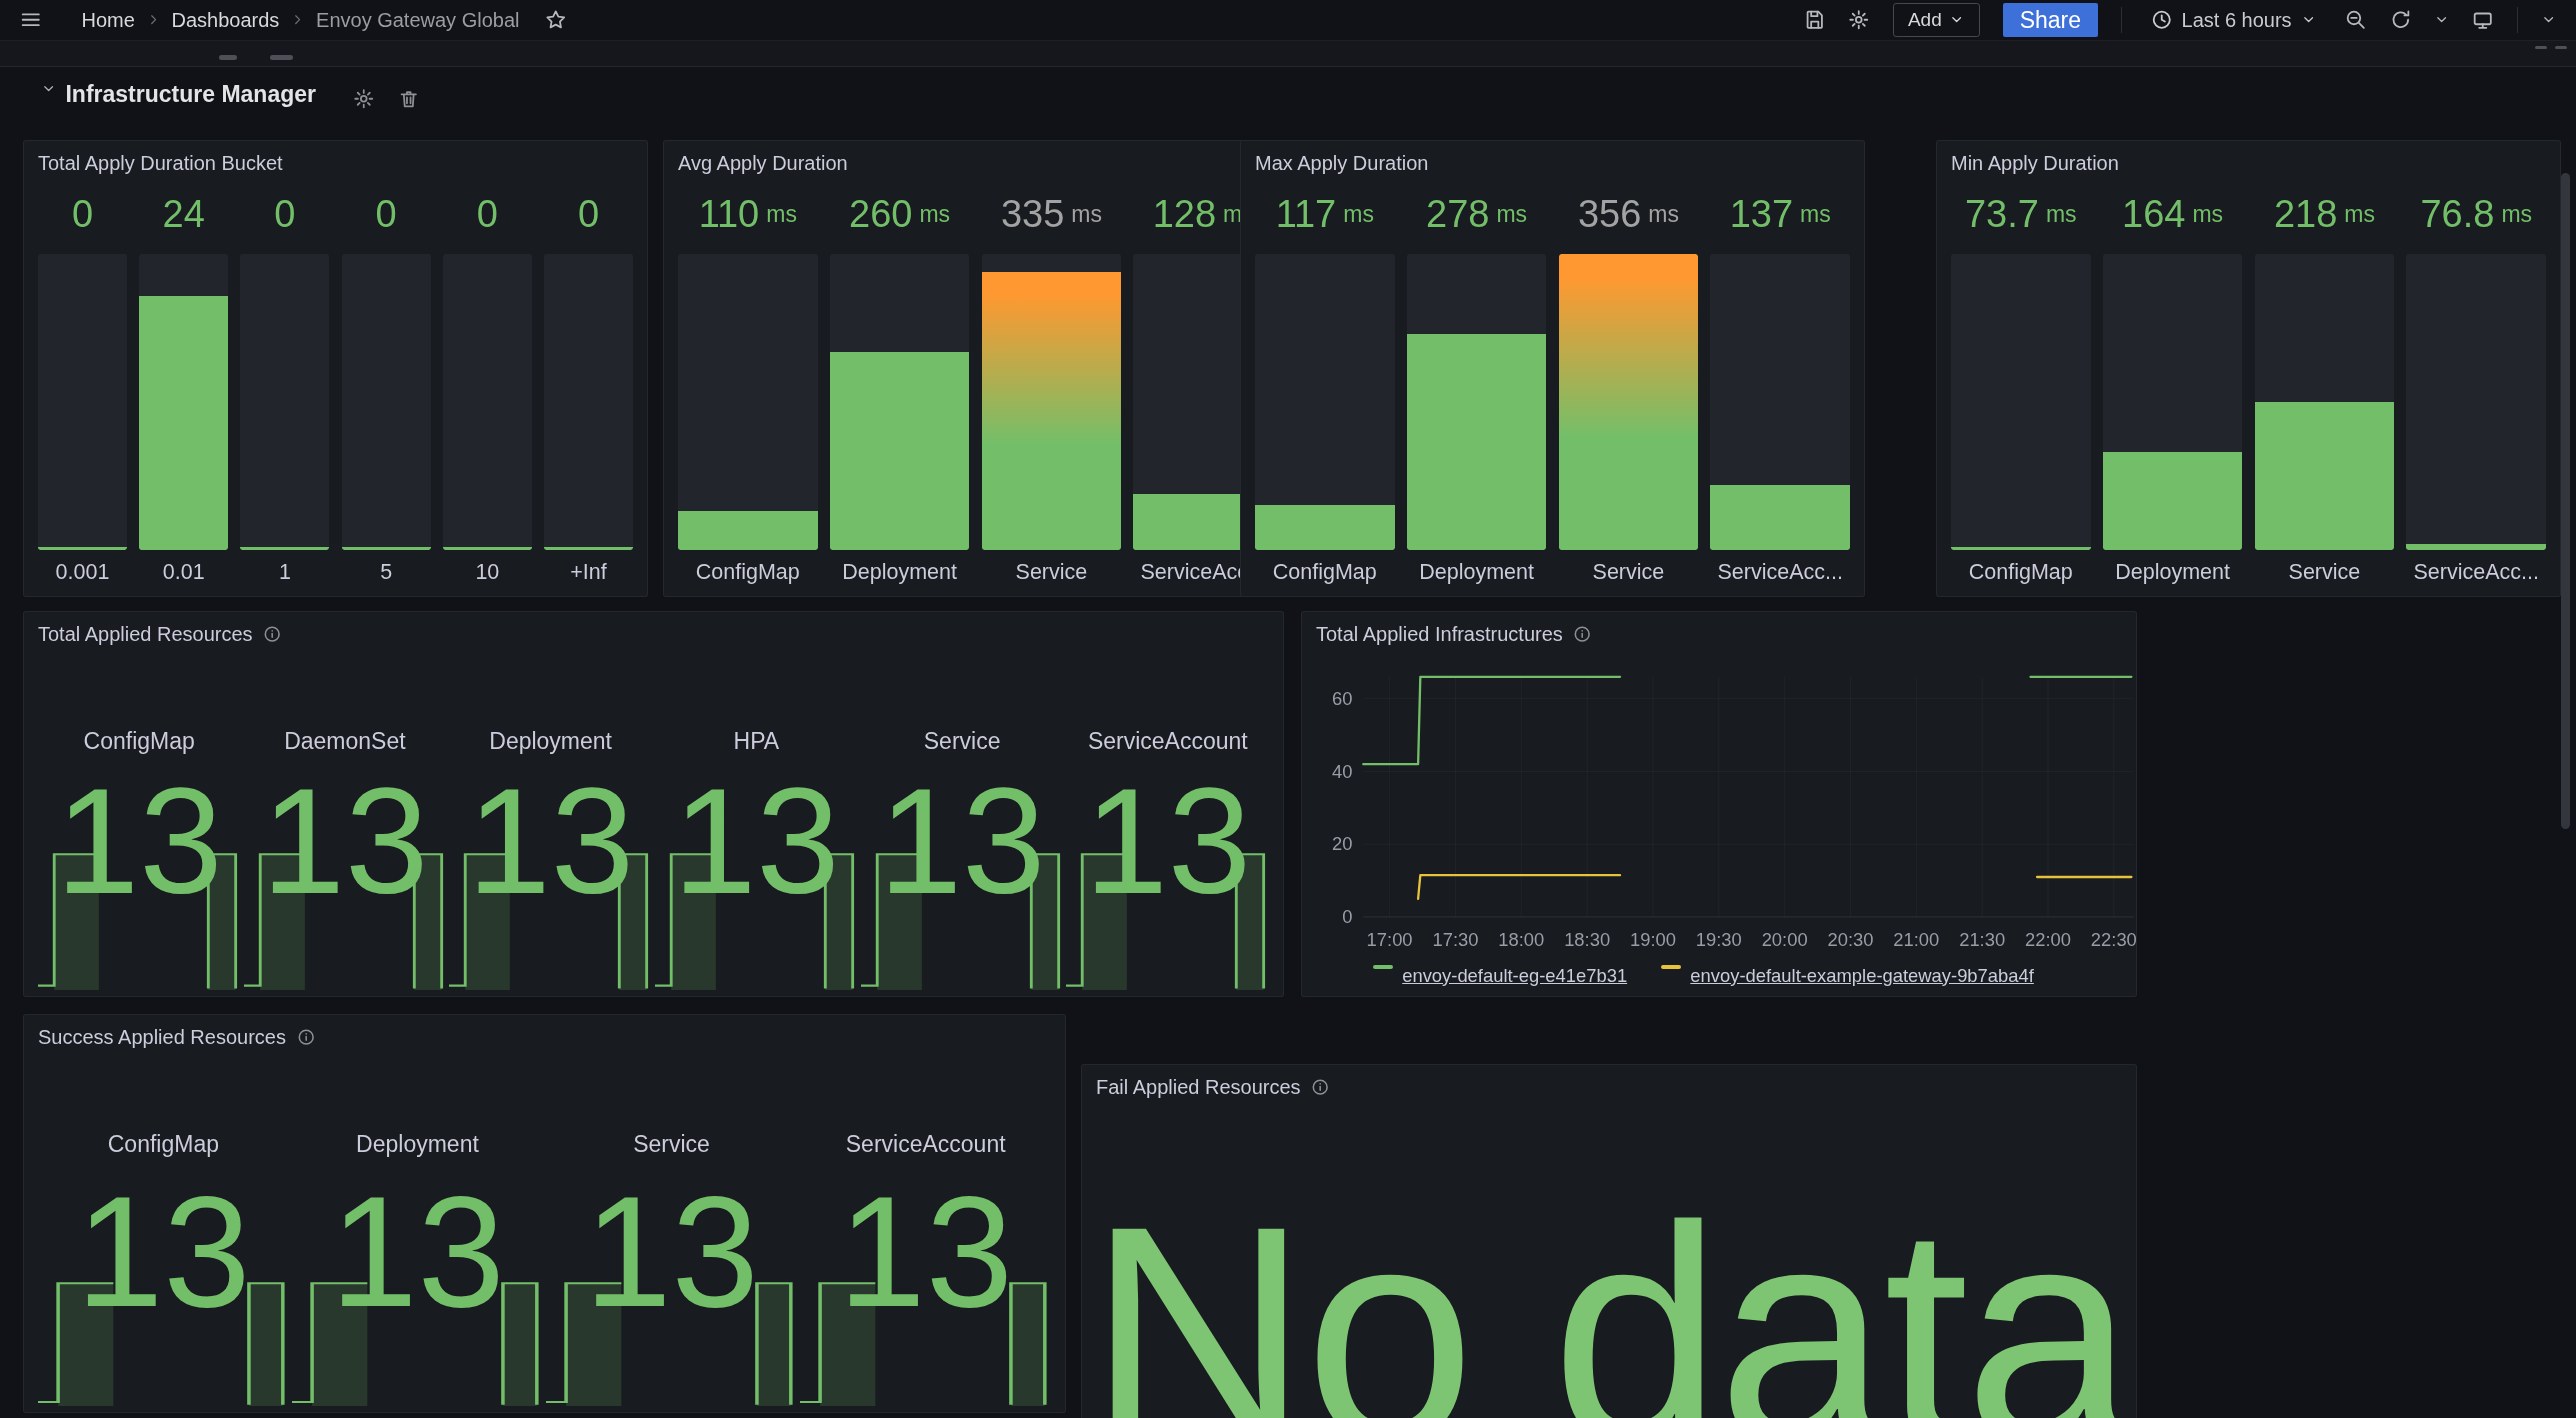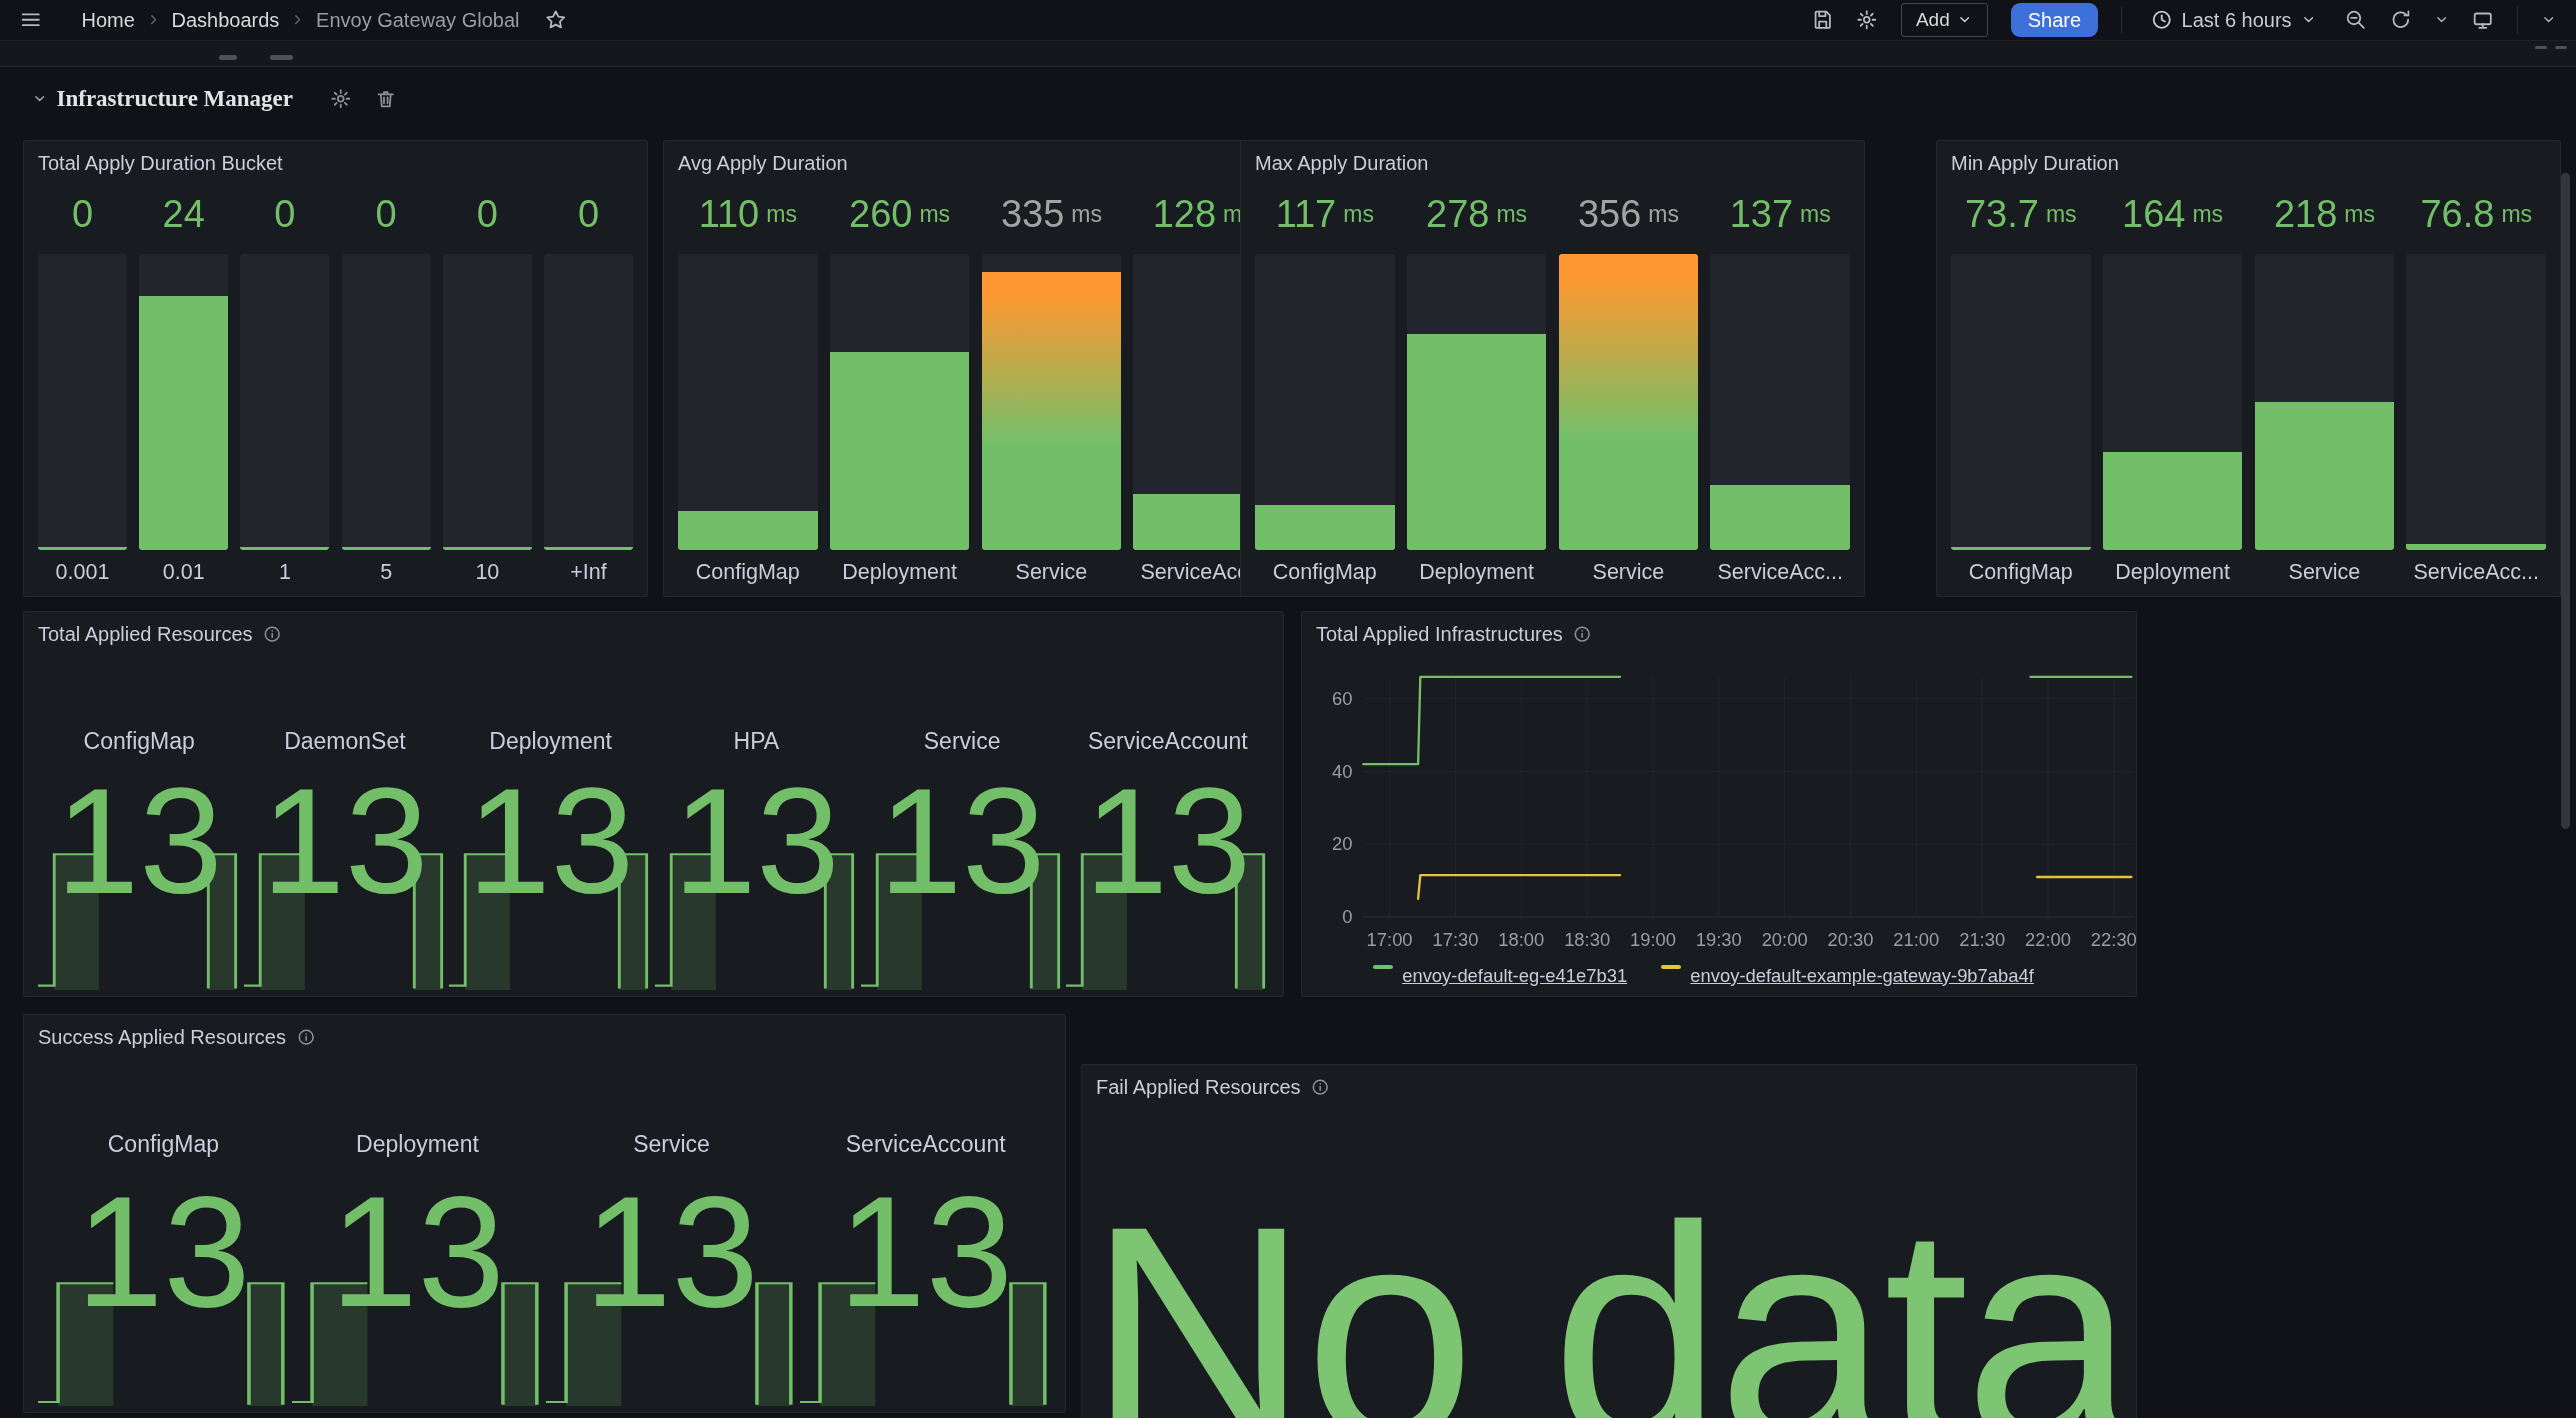--- a/index.html
+++ b/index.html
@@ -14,33 +14,33 @@
   .ic{width:21.5px;height:21.5px;stroke:currentColor;fill:none;stroke-width:2;stroke-linecap:round;stroke-linejoin:round;}
   .ic.sm{width:15.3px;height:15.3px;}
   .breadcrumb{display:flex;align-items:center;gap:10.7px;margin-left:40px;font-size:20px;}
   .crumb{color:#d8d9da;cursor:pointer;}
   .crumb.current{color:#9a9da3;}
   .sep{color:#6c6e74;}
   .star-btn{margin-left:15.3px;}
   .nav-right{margin-left:auto;display:flex;align-items:center;gap:23px;justify-content:flex-end;}
   .btn-add{display:flex;align-items:center;gap:7.7px;height:34px;padding:0 14px;border:0.8px solid #45484f;
            border-radius:3.1px;background:transparent;color:#d8d9da;font-size:19px;cursor:pointer;}
-  .btn-share{display:flex;align-items:center;height:34px;padding:0 17px;border:none;border-radius:9px;
-             background:#3d71d9;color:#ffffff;font-size:20px;font-weight:500;cursor:pointer;}
+  .btn-share{display:flex;align-items:center;height:34px;padding:0 17px;border:none;border-radius:2px;
+             background:#3d71d9;color:#ffffff;font-size:23px;font-weight:500;cursor:pointer;}
   .vdiv{width:0.8px;height:26px;background:#2c2e33;}
   .time-btn{display:flex;align-items:center;gap:9.2px;background:none;border:none;color:#c9cbd1;
             font-size:20px;cursor:pointer;}
 
   
   .partial-row{position:absolute;top:41px;left:0;right:0;height:24.5px;background:#15171c;
                border-bottom:0.8px solid #25272d;}
   .partial-dash{position:absolute;height:4.6px;border-radius:2.3px;background:#4d5056;}
 
   
-  .section{position:absolute;top:81px;left:32px;display:flex;align-items:center;height:35px;color:#d8d9da;font-family:Liberation Serif, serif;}
+  .section{position:absolute;top:81px;left:41px;display:flex;height:35px;color:#d8d9da;}
   .section .chev{color:#aeb0b5;margin-right:9.2px;}
   .section-title{font-size:23px;font-weight:700;color:#e3e4e6;}
   .section .icon-btn{margin-left:37px;color:#8e9095;}
   .section .icon-btn + .icon-btn{margin-left:23px;}
 
   
   .panel{position:absolute;background:#181b1f;border:0.8px solid rgba(204,204,220,.07);border-radius:3.1px;box-sizing:border-box;}
   .panel-title{position:absolute;top:10.7px;left:14px;display:flex;align-items:center;gap:10.7px;
                font-size:20px;font-weight:500;color:#ccccdc;white-space:nowrap;cursor:pointer;}
   .info-ic{width:18.4px;height:18.4px;stroke:#8e9095;}

